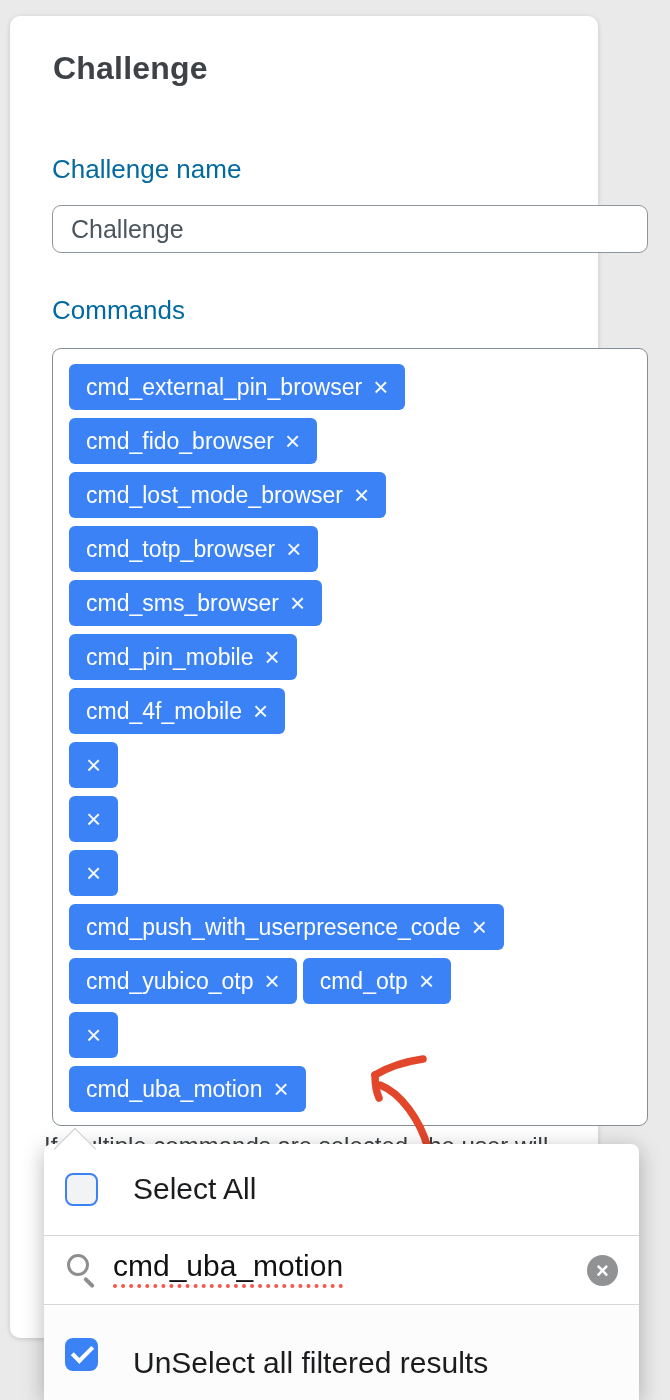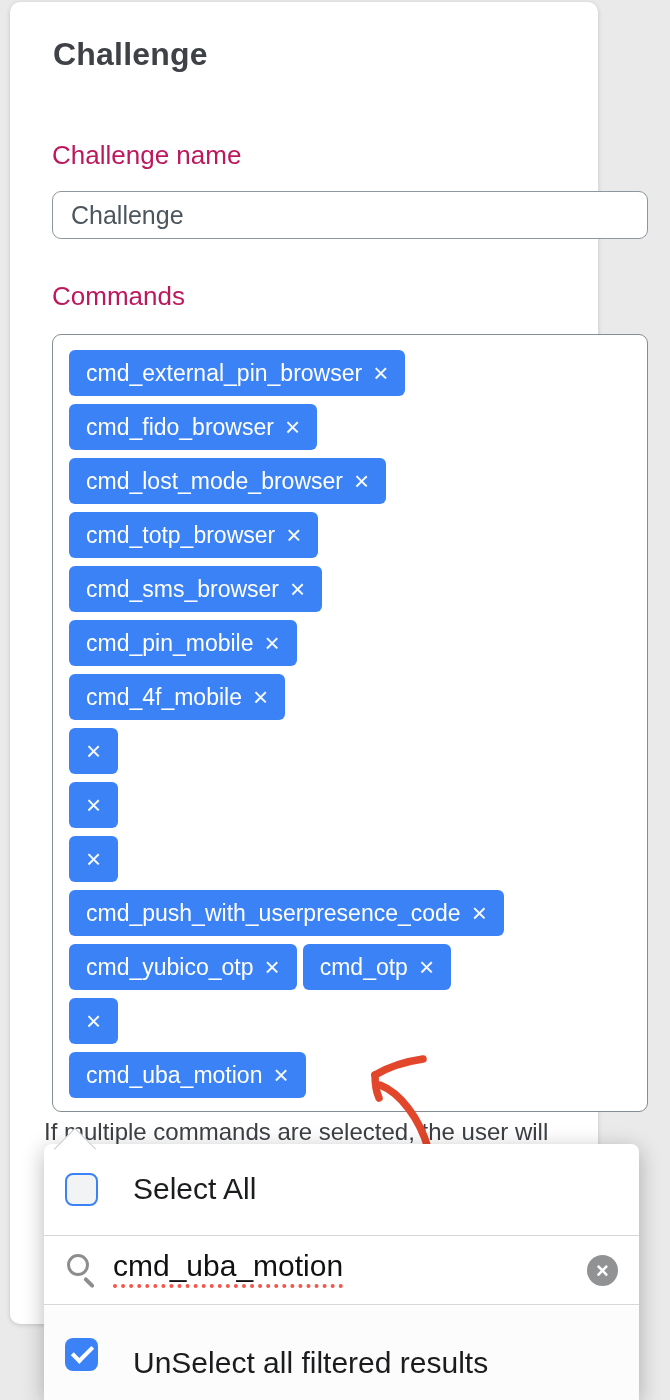--- a/index.html
+++ b/index.html
@@ -3,29 +3,29 @@
 <meta charset="utf-8">
 <style>
   * { margin:0; padding:0; box-sizing:border-box; }
   html,body { width:670px; height:1400px; overflow:hidden; }
   body {
     font-family:"Liberation Sans","DejaVu Sans",sans-serif;
     background:#eaeaea;
     position:relative;
   }
   .card {
-    position:absolute; left:10px; top:2px; width:588px; height:1322px;
+    position:absolute; left:10px; top:16px; width:588px; height:1322px;
     background:#ffffff; border-radius:10px;
     box-shadow:0 1px 5px rgba(0,0,0,0.16);
   }
   .page-title {
     position:absolute; left:43px; top:34px;
     font-size:32px; font-weight:700; color:#3e4247; letter-spacing:.2px;
   }
-  .field-label { position:absolute; left:42px; font-size:26px; color:#be185d; }
+  .field-label { position:absolute; left:42px; font-size:26px; color:#0369a1; }
   .label-name { top:138px; }
   .label-commands { top:279px; }
   .text-input {
     position:absolute; left:42px; top:189px; width:596px; height:48px;
     border:1.5px solid #8e979d; border-radius:9px; background:#fff;
     font-size:25px; color:#4c565e; padding:0 18px;
     font-family:"Liberation Sans","DejaVu Sans",sans-serif;
     outline:none;
   }
   .commands-box {

